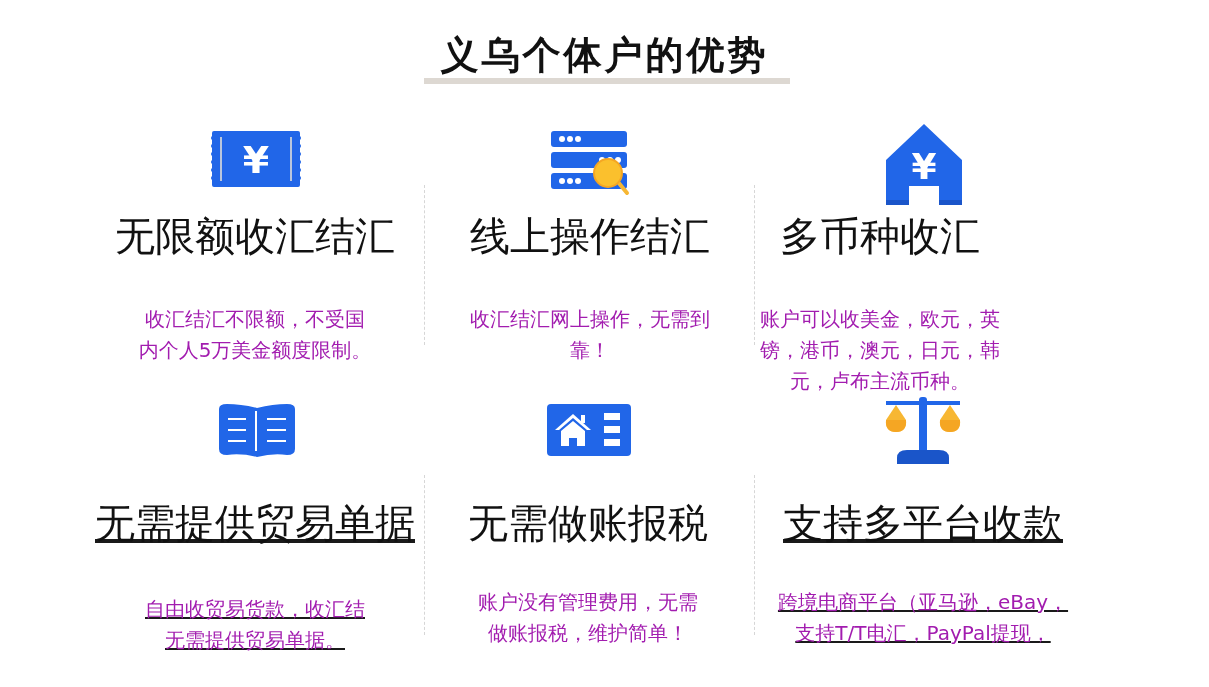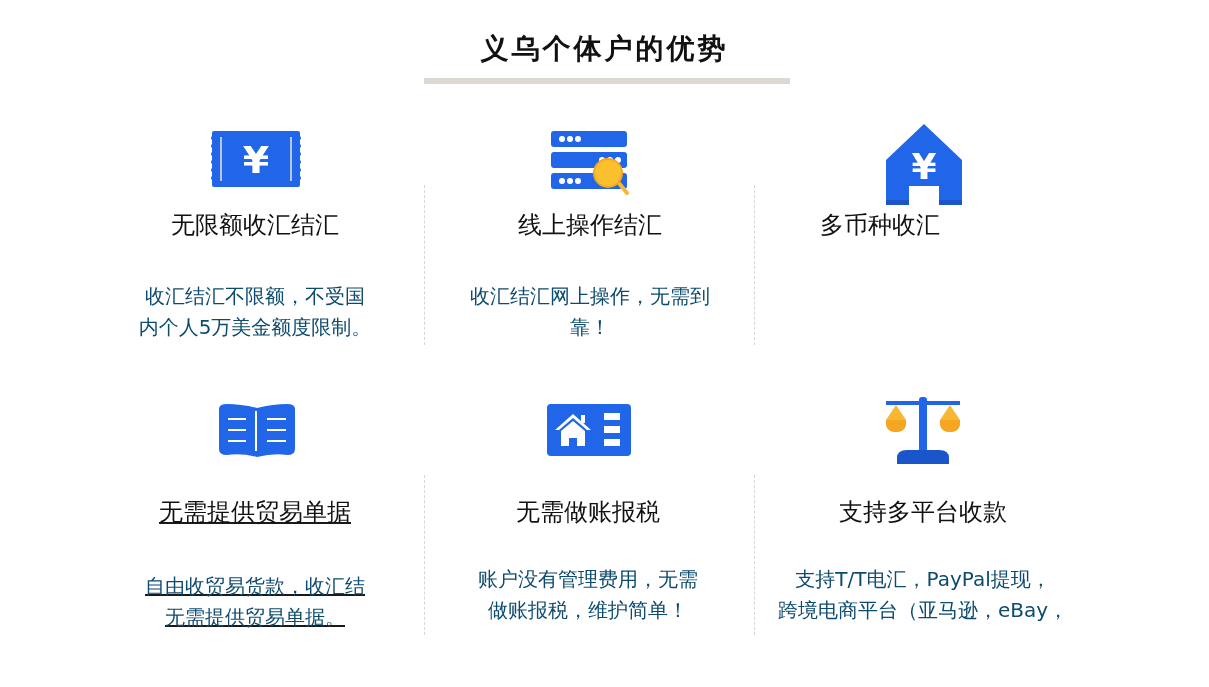--- a/index.html
+++ b/index.html
@@ -3,30 +3,30 @@
   <meta charset="utf-8">
   <style>
     html, body { margin: 0; padding: 0; background: #ffffff; }
     body {
       width: 1209px; height: 687px; position: relative; overflow: hidden;
       font-family: "DejaVu Sans", "Liberation Sans", sans-serif; color: #1a1a1a;
     }
     .title-wrap { position: absolute; left: 0; top: 30px; width: 1209px; text-align: center; }
     .title {
       display: inline-block; position: relative;
-      font-size: 28px; font-weight: bold; letter-spacing: 3px; color: #111;
+      font-size: 38px; font-weight: bold; letter-spacing: 3px; color: #111;
       padding: 0 18px 6px 18px;
     }
     .title-underline {
       position: absolute; left: 424px; top: 78px; width: 366px; height: 6px; background: #ddd8d2;
     }
     .cell { position: absolute; width: 340px; text-align: center; }
     .icon { position: absolute; }
-    .cell-title { font-size: 24px; color: #111; white-space: nowrap; text-align: center; }
-    .cell-desc { font-size: 20px; line-height: 31px; color: #0c4a6e; }
+    .cell-title { font-size: 40px; color: #111; white-space: nowrap; text-align: center; }
+    .cell-desc { font-size: 20px; line-height: 31px; color: #a21caf; }
     .divider {
       position: absolute; width: 0; border-left: 1.5px dashed #d6d6d6;
     }
   </style>
 </head>
 <body>
 
 <div class="title-underline"></div>
 <div class="title-wrap">
   <div class="title">义乌个体户的优势</div>
@@ -122,37 +122,42 @@
 <div class="cell" style="left:420px; top:209px;">
   <div class="cell-title">线上操作结汇</div>
   <div class="cell-desc" style="margin-top:40px;font-family:Liberation Serif, serif;">
     <div>收汇结汇网上操作，无需到</div>
     <div>靠！</div>
   </div>
 </div>
 
 <div class="cell" style="left:710px; top:209px;">
   <div class="cell-title">多币种收汇</div>
+  <div class="cell-desc" style="margin-top:40px;">
+    <div>账户可以收美金，欧元，英</div>
+    <div>镑，港币，澳元，日元，韩</div>
+    <div>元，卢布主流币种。</div>
+  </div>
 </div>
 
 <div class="cell" style="left:85px; top:496px;text-decoration:underline;">
   <div class="cell-title">无需提供贸易单据</div>
   <div class="cell-desc" style="margin-top:43px;">
     <div>自由收贸易货款，收汇结</div>
     <div>无需提供贸易单据。</div>
   </div>
 </div>
 
 <div class="cell" style="left:418px; top:496px;">
   <div class="cell-title">无需做账报税</div>
   <div class="cell-desc" style="margin-top:36px;">
     <div>账户没有管理费用，无需</div>
     <div>做账报税，维护简单！</div>
   </div>
 </div>
 
-<div class="cell" style="left:753px; top:496px;">
+<div class="cell" style="left:753px; top:496px;text-decoration:underline;">
   <div class="cell-title">支持多平台收款</div>
   <div class="cell-desc" style="margin-top:36px;">
+    <div>跨境电商平台（亚马逊，eBay，</div>
     <div>支持T/T电汇，PayPal提现，</div>
-    <div>跨境电商平台（亚马逊，eBay，</div>
   </div>
 </div>
 
 </body></html>

